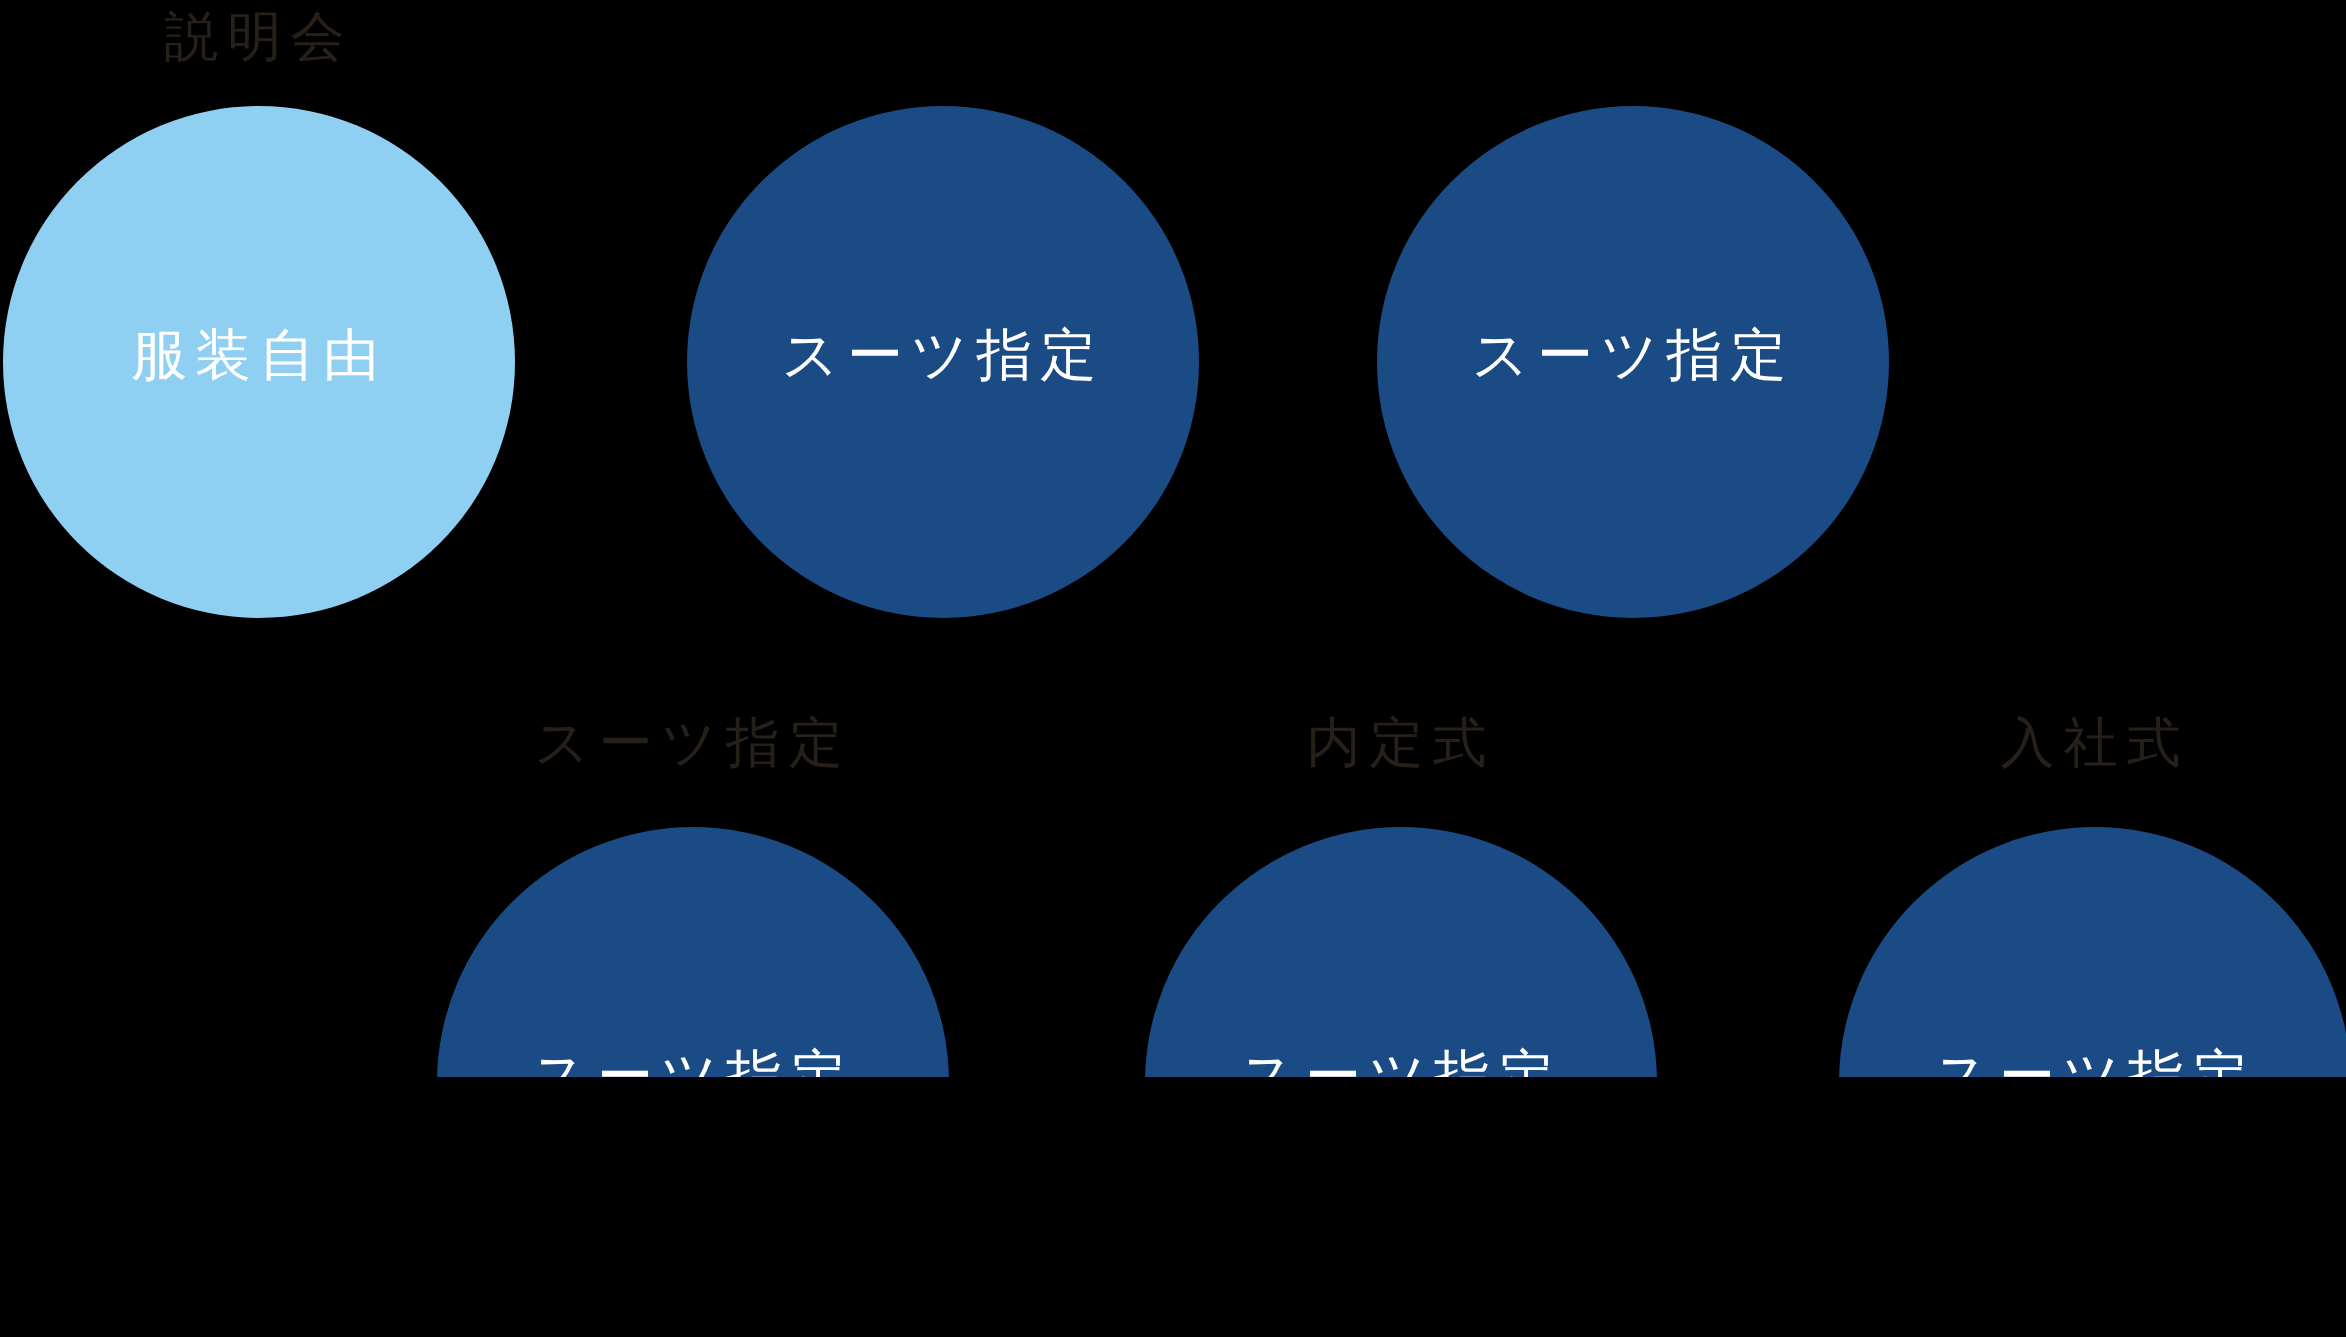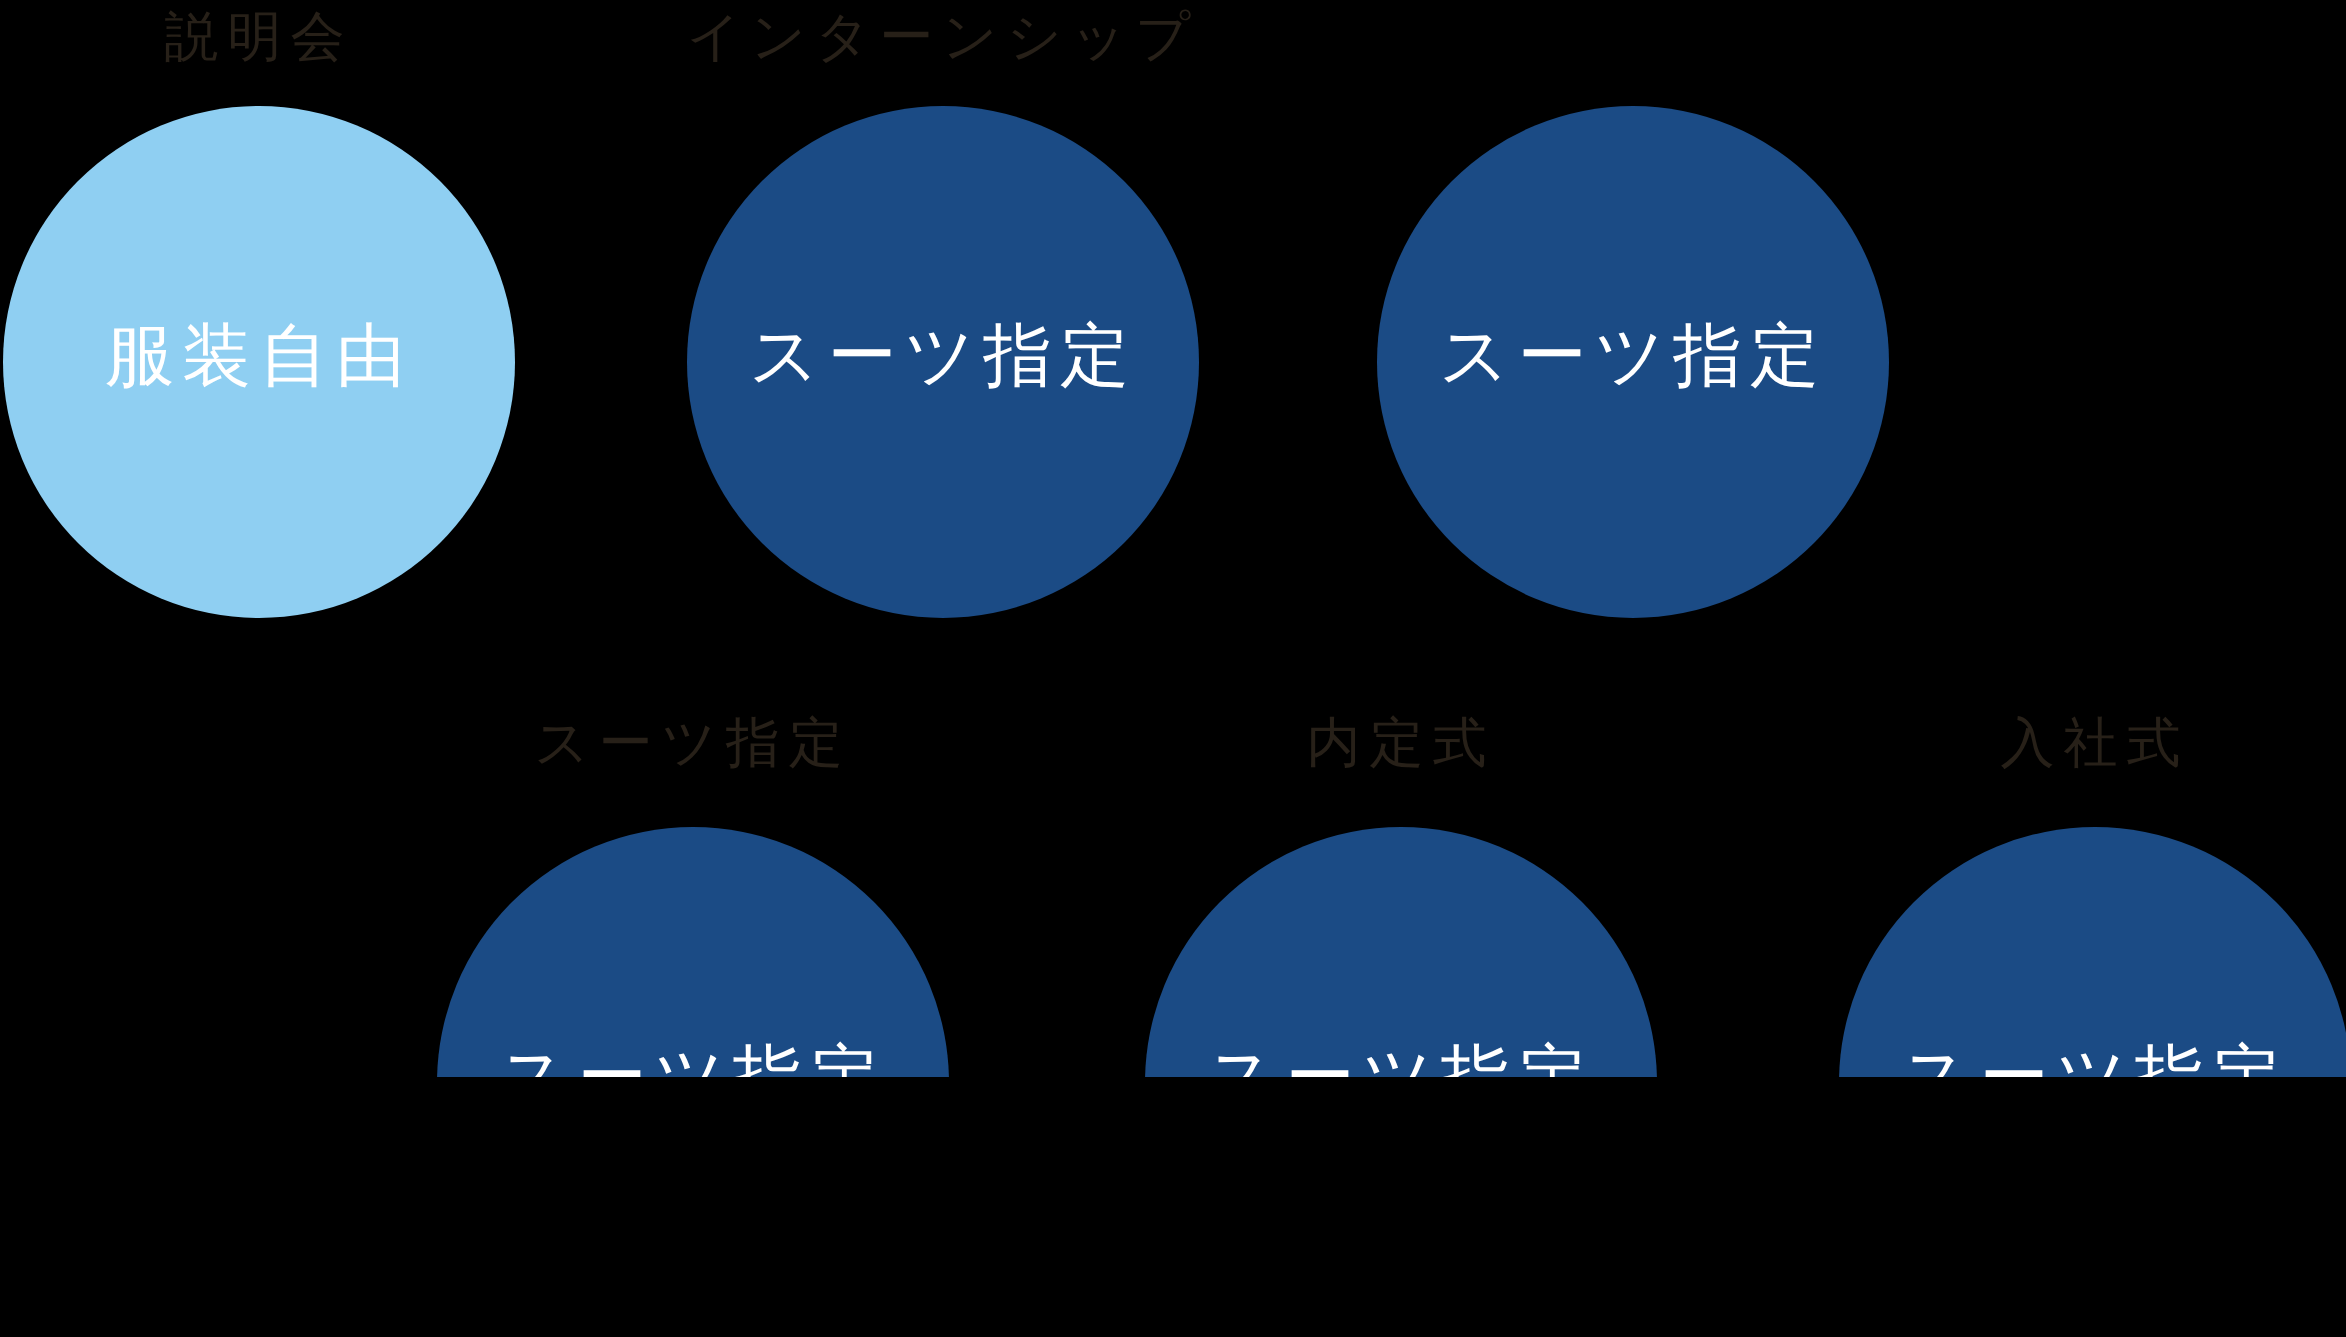--- a/index.html
+++ b/index.html
@@ -50,21 +50,21 @@
     border-radius: 50%;
     display: flex;
     align-items: center;
     justify-content: center;
   }
   .row-top .circle { top: 106px; }
   .row-bottom .circle { top: 121px; }
   .circle.light { background: var(--light-circle); }
   .circle.dark { background: var(--dark-circle); align-items: center; }
   .circle-text {
-    font-size: 69px;
+    font-size: 56px;
     font-weight: 500;
     letter-spacing: 8px;
     white-space: nowrap;
     color: var(--circle-text);
     transform: translateY(-6px);
   }
   
   .s1 { left: 3px;    top: 0; }
   .s2 { left: 687px;  top: 0; }
   .s3 { left: 1377px; top: 0; }
@@ -78,21 +78,20 @@
 <div class="canvas">
 
   <div class="stage row-top s1">
     <div class="stage-label">説明会</div>
     <div class="circle light">
       <span class="circle-text">服装自由</span>
     </div>
   </div>
 
   <div class="stage row-top s2">
-    <div class="stage-label">インターンシップ</div>
     <div class="circle dark">
       <span class="circle-text">スーツ指定</span>
     </div>
   </div>
 
   <div class="stage row-top s3">
     <div class="circle dark">
       <span class="circle-text">スーツ指定</span>
     </div>
   </div>

